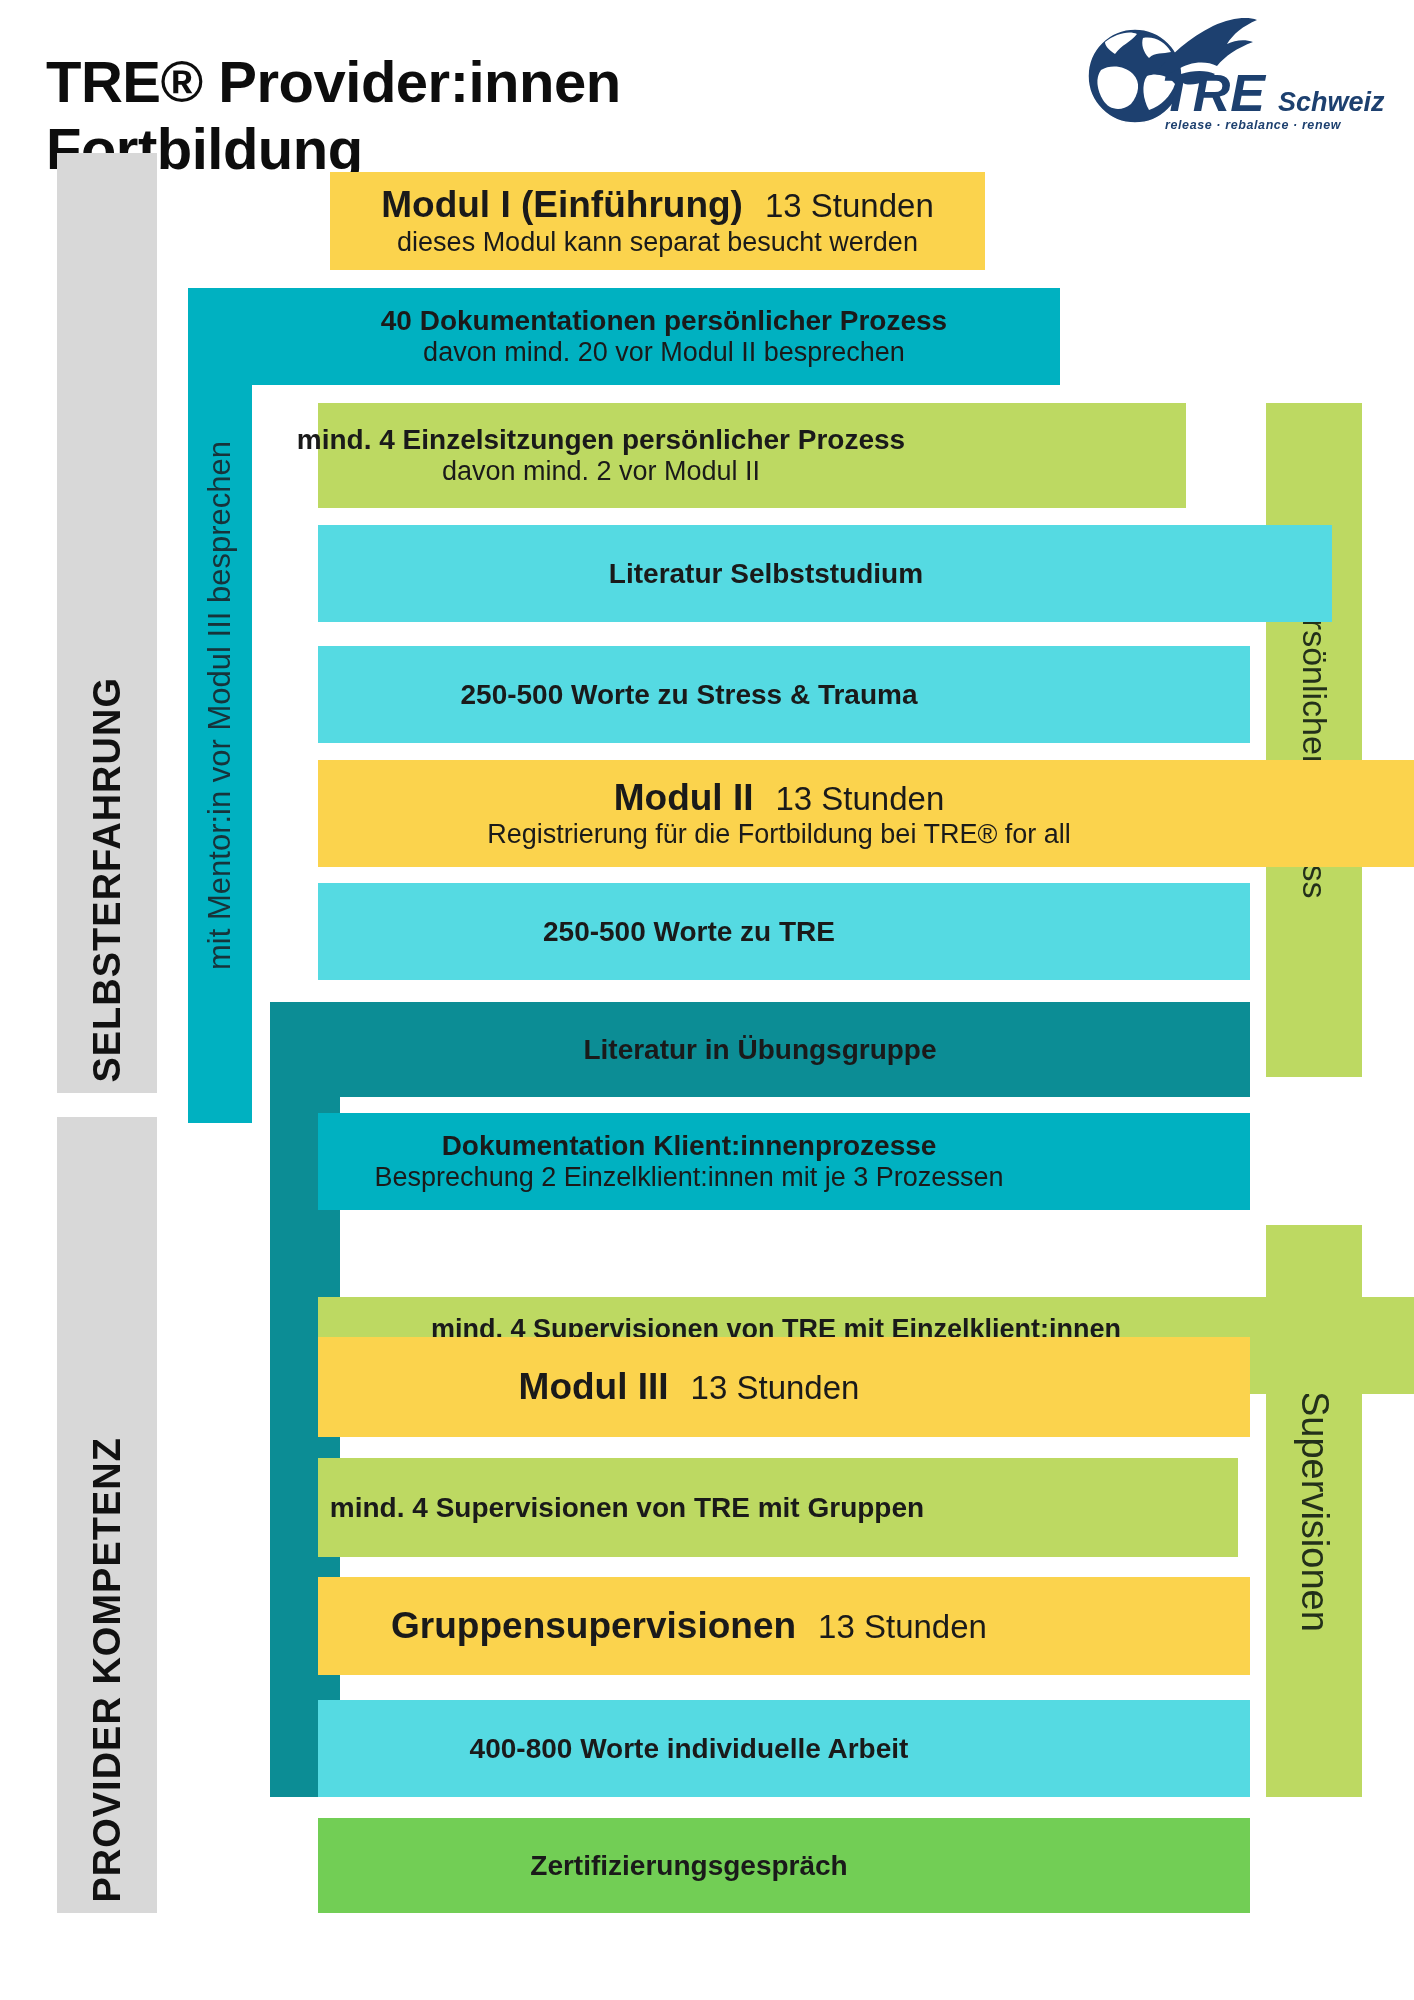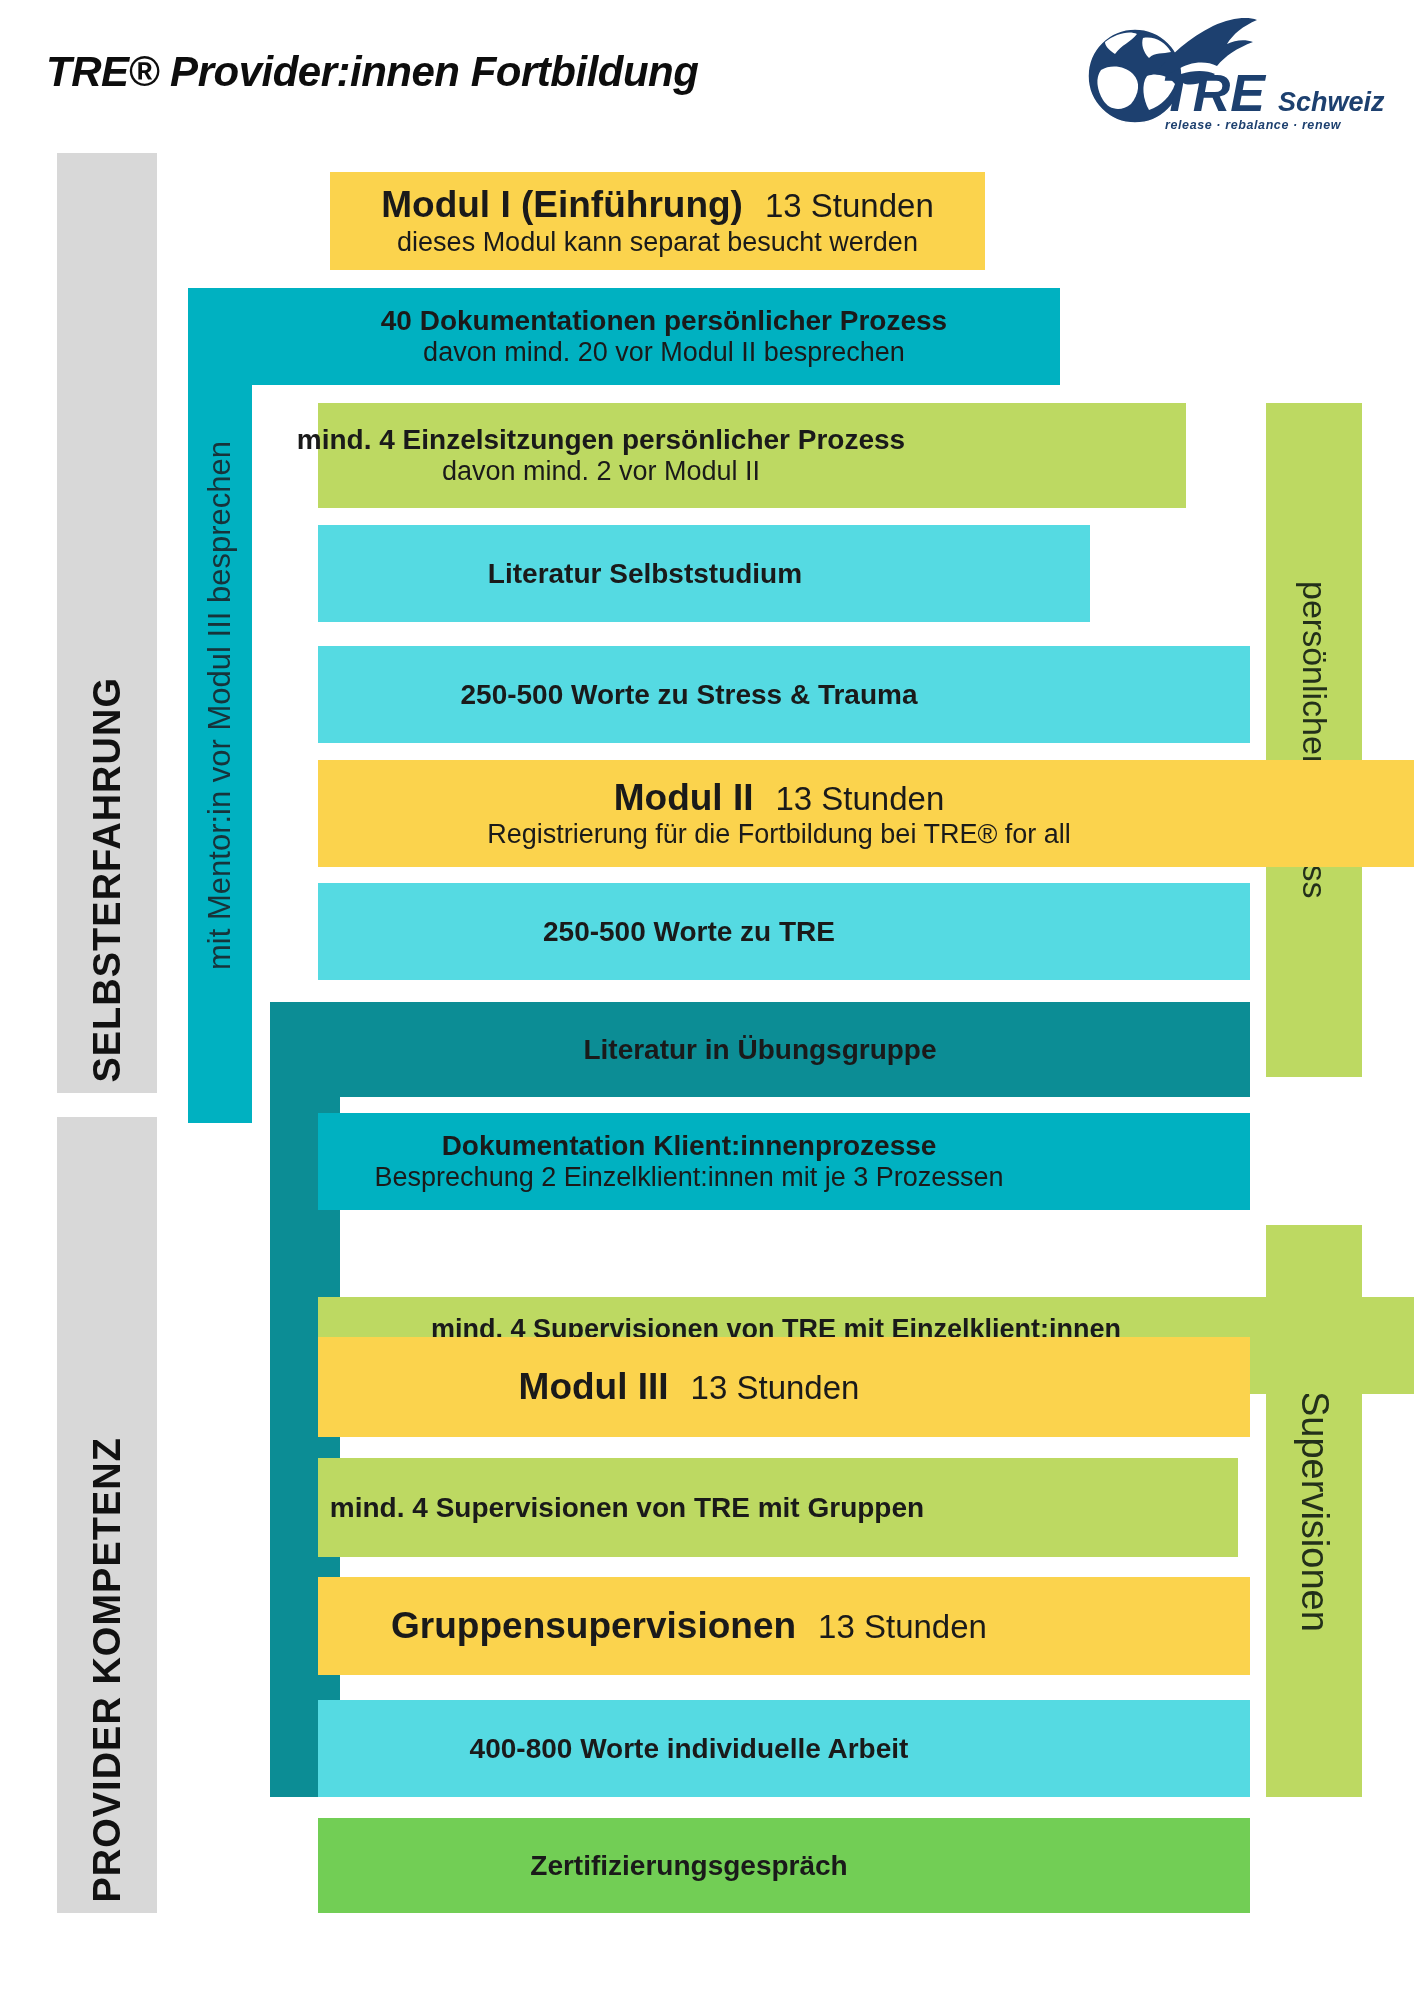--- a/index.html
+++ b/index.html
@@ -2,21 +2,21 @@
 <html><head>
 <meta charset="utf-8">
 <style>
   html,body{margin:0;padding:0;background:#ffffff;}
   body{font-family:"Liberation Sans", sans-serif; color:#1a1a1a;}
   .canvas{position:relative;width:1414px;height:2000px;background:#fff;overflow:hidden;}
 
   
   .page-title{
     position:absolute;left:46px;top:48px;width:900px;
-    font-size:42px;font-weight:700;letter-spacing:-0.5px;color:#0d0d0d;font-style:italic;
+    font-size:58px;font-weight:700;letter-spacing:-0.5px;color:#0d0d0d;
   }
   .logo{position:absolute;left:1085px;top:12px;width:330px;height:128px;}
 
   
   .rail{position:absolute;display:flex;flex-direction:column;align-items:center;}
   .rail-gray1{left:57px;top:153px;width:100px;height:940px;background:#D8D8D8;justify-content:flex-end;padding-bottom:10px;box-sizing:border-box;}
   .rail-gray2{left:57px;top:1117px;width:100px;height:796px;background:#D8D8D8;justify-content:flex-end;padding-bottom:10px;box-sizing:border-box;}
   .gray-label{writing-mode:vertical-rl;transform:rotate(180deg);font-size:38px;font-weight:700;letter-spacing:1px;color:#111;white-space:nowrap;}
 
   
@@ -40,21 +40,21 @@
   .yellow{background:#FBD34D;}
   .teal{background:#00B1C1;}
   .darkteal{background:#0C8D95;}
   .cyan{background:#55DAE2;}
   .lime{background:#BDD962;}
   .green{background:#72CE55;}
 
   .b1 {left:330px;top:172px;width:655px;height:98px;}
   .b2 {left:188px;top:288px;width:872px;height:97px;padding-left:80px;}
   .b3 {left:318px;top:403px;width:868px;height:105px;padding-right:302px;}
-  .b4 {left:318px;top:525px;width:772px;height:97px;padding-right:118px;}
+  .b4 {left:318px;top:525px;width:1014px;height:97px;padding-right:118px;}
   .b5 {left:318px;top:646px;width:932px;height:97px;padding-right:190px;}
   .b6 {left:318px;top:760px;width:1112px;height:107px;padding-right:190px;}
   .b7 {left:318px;top:883px;width:932px;height:97px;padding-right:190px;}
   .b8 {left:270px;top:1002px;width:980px;height:95px;}
   .b9 {left:318px;top:1113px;width:932px;height:97px;padding-right:190px;}
   .b10{left:318px;top:1297px;width:1196px;height:97px;padding-right:280px;}
   .b11{left:318px;top:1337px;width:932px;height:100px;padding-right:190px;}
   .b12{left:318px;top:1458px;width:920px;height:99px;padding-right:302px;}
   .b13{left:318px;top:1577px;width:932px;height:98px;padding-right:190px;}
   .b14{left:318px;top:1700px;width:932px;height:97px;padding-right:190px;}

